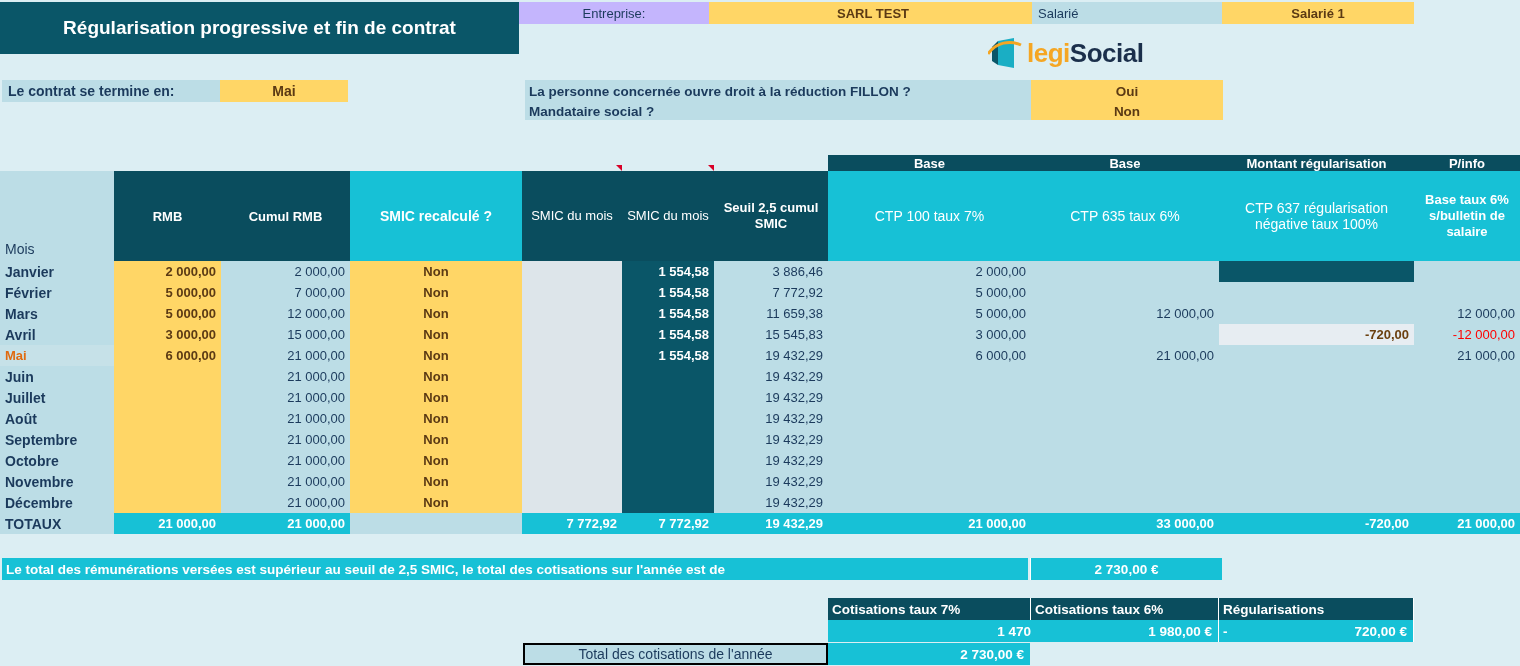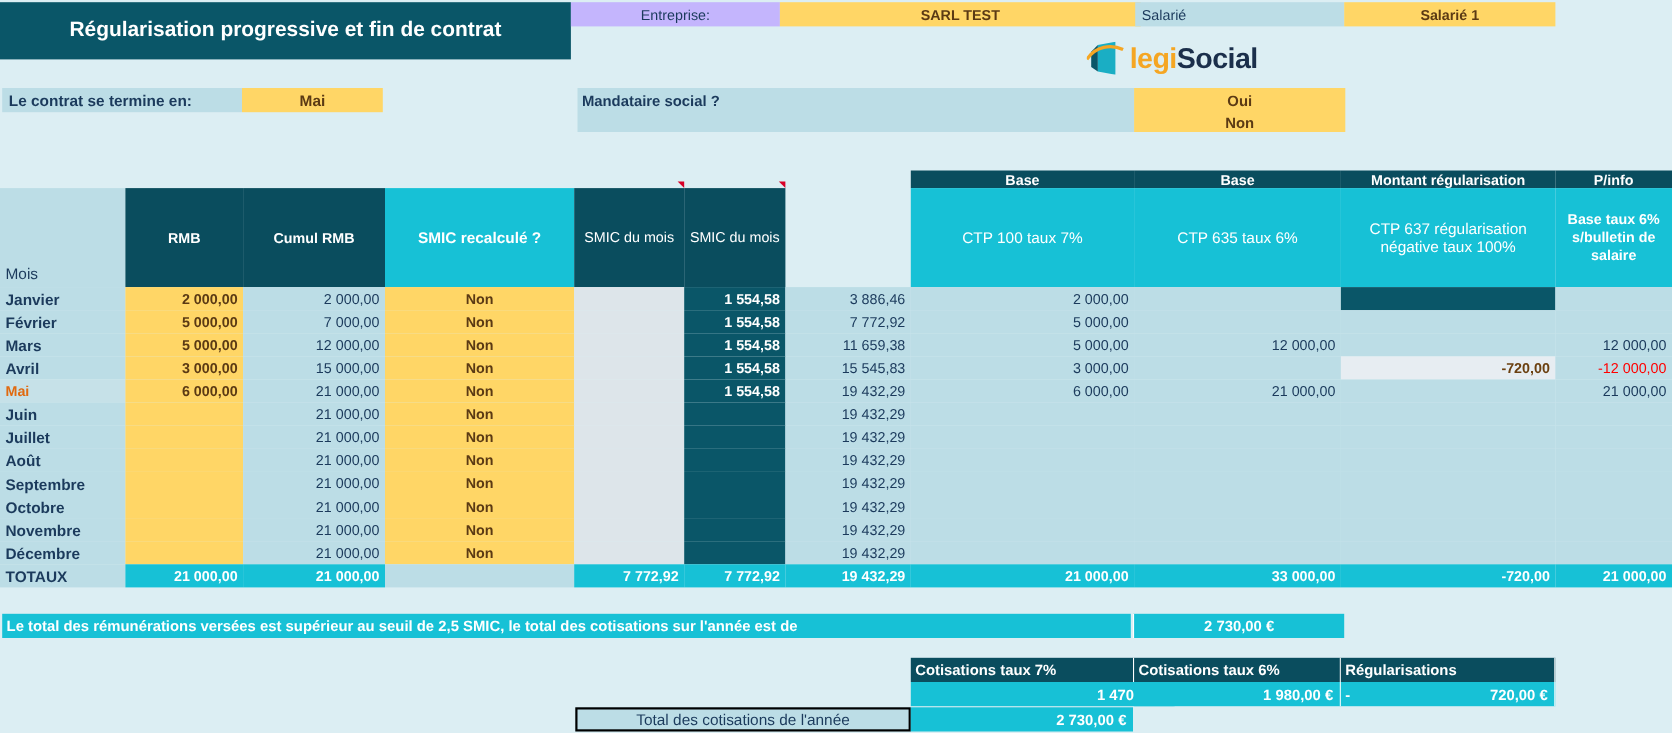--- a/index.html
+++ b/index.html
@@ -153,38 +153,40 @@
   </span>
   <span class="txt">
     <span class="legi">legi</span><span class="social">Social</span>
   </span>
 </div>
 
 <div class="abs" id="ct-label">Le contrat se termine en:</div>
 <div class="abs" id="ct-value">Mai</div>
 
 <div class="abs" id="q-block">
+  <div>La personne concernée ouvre droit à la réduction FILLON ?</div>
   <div>Mandataire social ?</div>
 </div>
 <div class="abs" id="a-block">
   <div>Oui</div>
   <div>Non</div>
 </div>
 
 <div class="abs" id="grid">
     <div class="cell hd-dark c-c" style="left: 828px; top: 0px; width: 203px; height: 16px;">Base</div>
     <div class="cell hd-dark c-c" style="left: 1031px; top: 0px; width: 188px; height: 16px;">Base</div>
     <div class="cell hd-dark c-c" style="left: 1219px; top: 0px; width: 195px; height: 16px;">Montant régularisation</div>
     <div class="cell hd-dark c-c" style="left: 1414px; top: 0px; width: 106px; height: 16px;">P/info</div>
     <div class="cell bg-light c-l t-dark" style="left: 0px; top: 16px; width: 114px; height: 90px;;align-items:flex-end;padding-bottom:4px;font-size:14px;">Mois</div>
     <div class="cell hd-dark c-c" style="left: 114px; top: 16px; width: 107px; height: 90px;">RMB</div>
     <div class="cell hd-dark c-c" style="left: 221px; top: 16px; width: 129px; height: 90px;">Cumul RMB</div>
     <div class="cell hd-cyan c-c" style="left: 350px; top: 16px; width: 172px; height: 90px;;font-size:14px;">SMIC recalculé ?</div>
     <div class="cell hd-dark-n wrapc" style="left: 522px; top: 16px; width: 100px; height: 90px;">SMIC du mois</div>
     <div class="cell hd-dark-n wrapc" style="left: 622px; top: 16px; width: 92px; height: 90px;">SMIC du mois</div>
+    <div class="cell hd-dark wrapc" style="left: 714px; top: 16px; width: 114px; height: 90px;">Seuil 2,5 cumul SMIC</div>
     <div class="cell hd-cyan wrapc" style="left: 828px; top: 16px; width: 203px; height: 90px;;font-weight:normal;font-size:14px;">CTP 100 taux 7%</div>
     <div class="cell hd-cyan wrapc" style="left: 1031px; top: 16px; width: 188px; height: 90px;;font-weight:normal;font-size:14px;">CTP 635 taux 6%</div>
     <div class="cell hd-cyan wrapc" style="left: 1219px; top: 16px; width: 195px; height: 90px;;font-weight:normal;font-size:14px;">CTP 637 régularisation négative taux 100%</div>
     <div class="cell hd-cyan wrapc" style="left: 1414px; top: 16px; width: 106px; height: 90px;;font-size:13px;">Base taux 6% s/bulletin de salaire</div>
     <div class="mark-red" style="left: 616px; top: 10px;"></div>
     <div class="mark-red" style="left: 708px; top: 10px;"></div>
     <div class="cell bg-light c-l t-mois" style="left: 0px; top: 106px; width: 114px; height: 21px;">Janvier</div>
     <div class="cell bg-amber c-r t-amber" style="left: 114px; top: 106px; width: 107px; height: 21px;">2 000,00</div>
     <div class="cell bg-light c-r t-dark" style="left: 221px; top: 106px; width: 129px; height: 21px;">2 000,00</div>
     <div class="cell bg-amber c-c t-amber" style="left: 350px; top: 106px; width: 172px; height: 21px;">Non</div>

